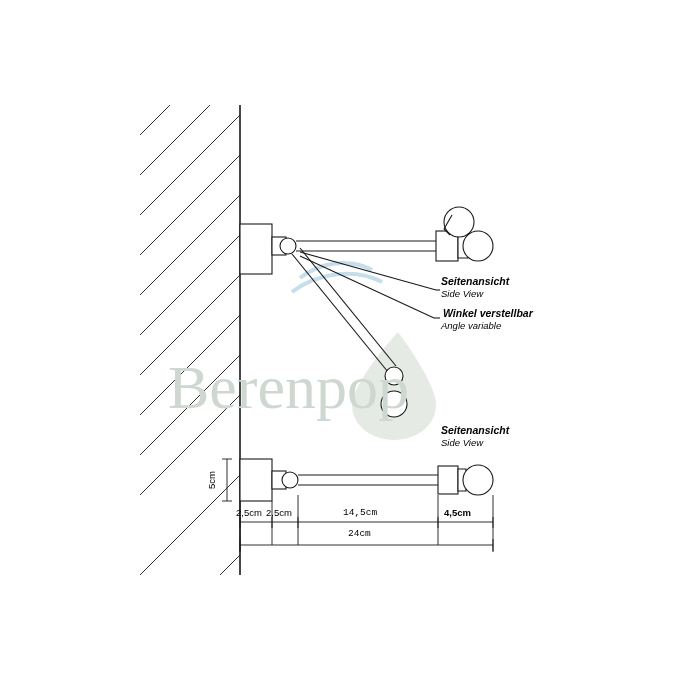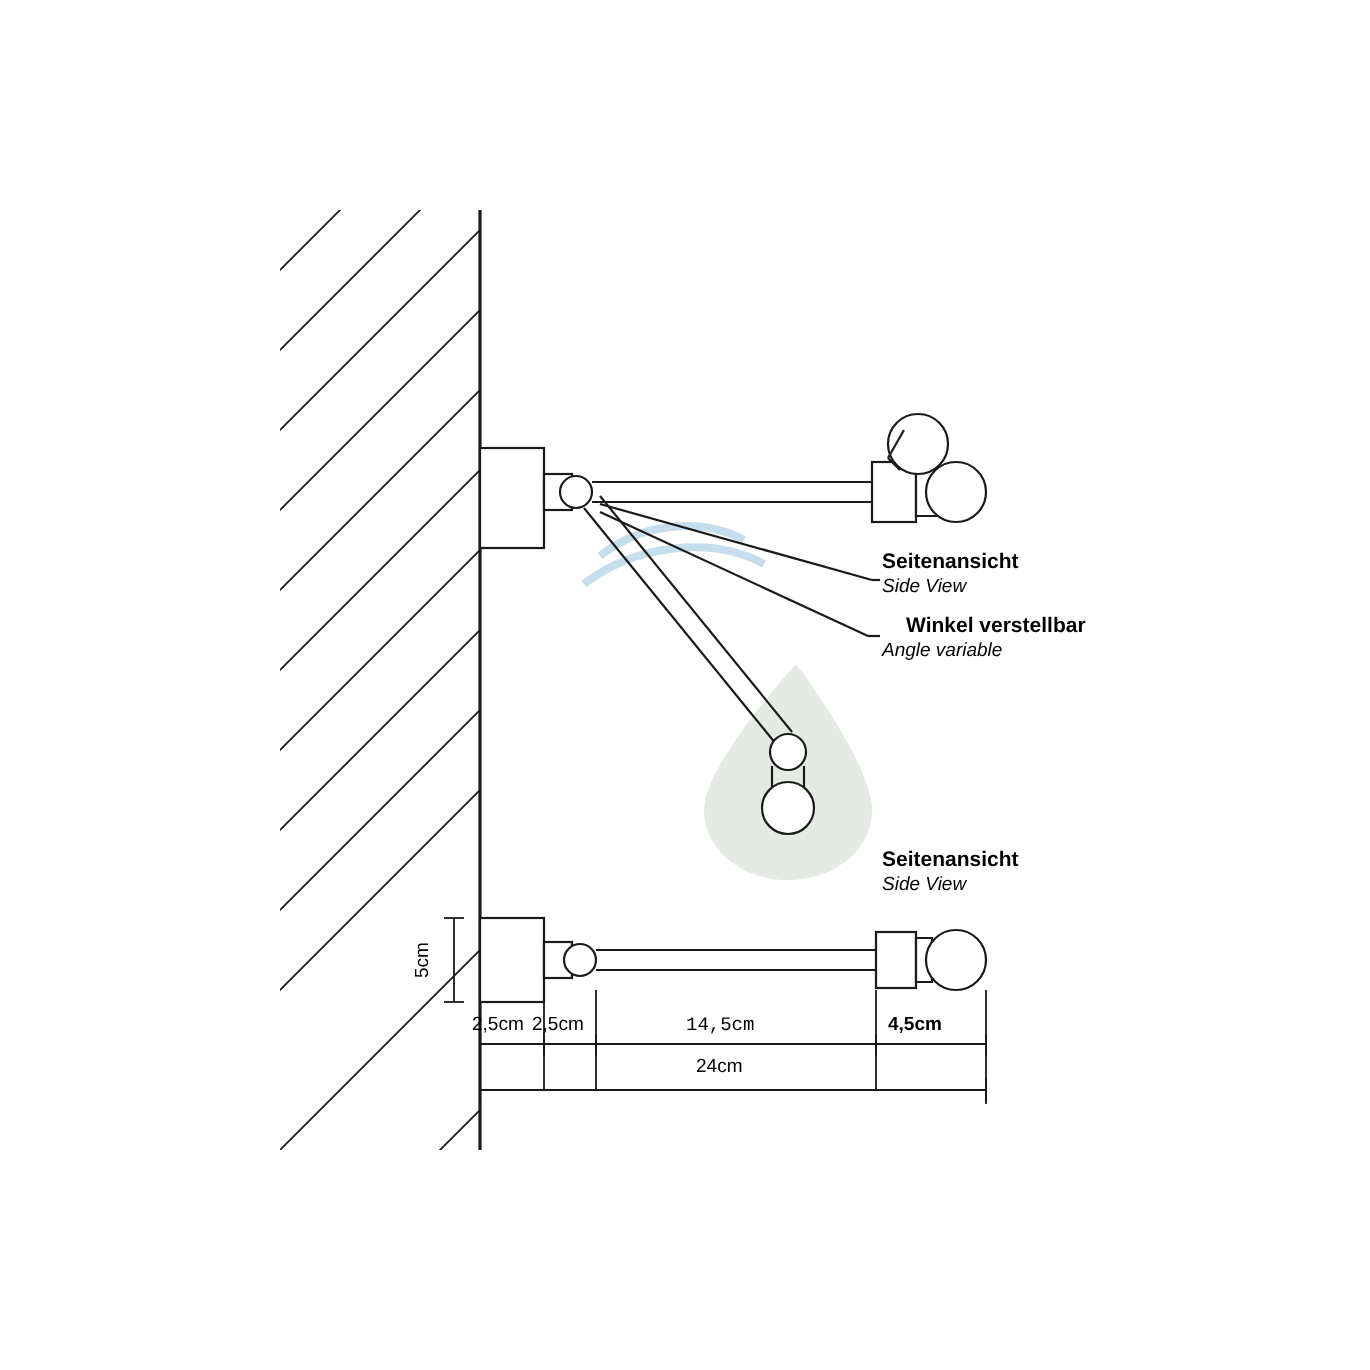--- a/index.html
+++ b/index.html
@@ -22,20 +22,21 @@
     left: 0;
     top: 0;
     width: 685px;
     height: 685px;
   }
   .lbl {
     position: absolute;
     color: #000000;
     white-space: nowrap;
     line-height: 1.12;
+    font-style: italic;
   }
   .lbl-title {
     font-size: 10.5px;
     font-weight: bold;
   }
   .lbl-sub {
     font-size: 9.5px;
     font-style: italic;
   }
   .dim {
@@ -156,30 +157,31 @@
       <line x1="298" y1="517" x2="298" y2="528"></line>
       <line x1="438" y1="517" x2="438" y2="528"></line>
       <line x1="493" y1="517" x2="493" y2="528"></line>
 
       <line x1="240" y1="545" x2="493" y2="545"></line>
       <line x1="240" y1="539" x2="240" y2="551"></line>
       <line x1="493" y1="539" x2="493" y2="551"></line>
     </g>
   </svg>
 
+  <div class="wm wm-text">Berenpop</div>
 
   <div class="lbl lbl-title" style="left:441px; top:276px;">Seitenansicht</div>
   <div class="lbl lbl-sub" style="left:441px; top:289px;">Side View</div>
 
-  <div class="lbl lbl-title" style="left:453px; top:308px;">Winkel verstellbar</div>
+  <div class="lbl lbl-title" style="left:443px; top:308px;">Winkel verstellbar</div>
   <div class="lbl lbl-sub" style="left:441px; top:321px;font-style:italic;">Angle variable</div>
 
   <div class="lbl lbl-title" style="left:441px; top:425px;">Seitenansicht</div>
   <div class="lbl lbl-sub" style="left:441px; top:438px;">Side View</div>
 
   <div class="dim" style="left:206px; top:489px; transform: rotate(-90deg); transform-origin: left top;">5cm</div>
   <div class="dim" style="left:236px; top:507px;">2,5cm</div>
   <div class="dim" style="left:266px; top:507px;">2,5cm</div>
   <div class="dim" style="left:343px; top:507px;font-family:Liberation Mono, monospace;">14,5cm</div>
   <div class="dim" style="left:444px; top:507px;font-weight:bold;">4,5cm</div>
-  <div class="dim" style="left:348px; top:528px;">24cm</div>
+  <div class="dim" style="left:348px; top:528px;font-family:Liberation Mono, monospace;">24cm</div>
 
 </div>
 
 </body></html>

